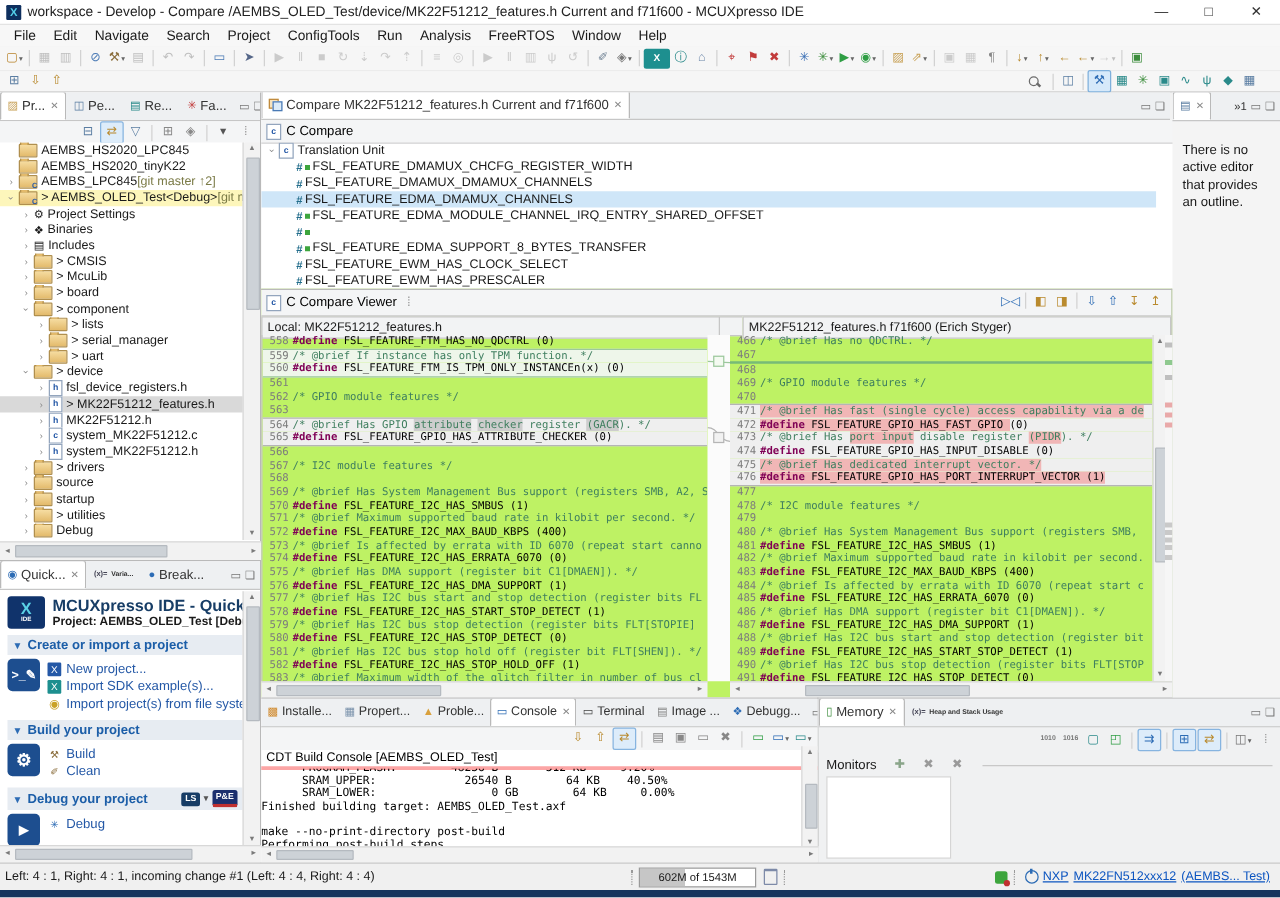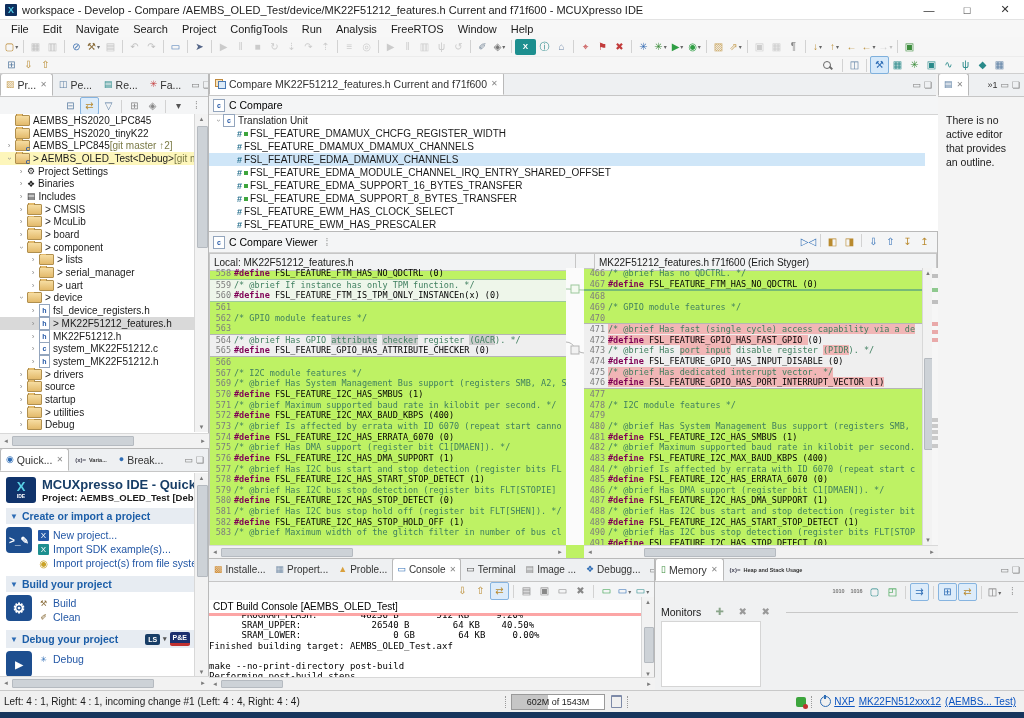--- a/index.html
+++ b/index.html
@@ -77,21 +77,21 @@
   .cm{color:#3f7f5f;}
   .m{background:#f1b6b6;}
   .gm{background:#cdcdcd;}
   .add{background:#eef6ea;}
   .add-top{border-top:1px solid #9cc89c;}
   .add-bot{border-bottom:1px solid #9cc89c;}
   .chg{background:#efefef;}
   .chg-top{border-top:1px solid #b5b5b5;}
   .chg-bot{border-bottom:1px solid #b5b5b5;}
   .pinkfull .ct span{background:#f1b6b6;}
-  .ins-after{border-bottom:2px solid #77bb77;}
+  .ins-after{border-bottom:2px solid #77bb77;flex-direction:column;}
   
   .vsb{background:#f2f2f2;border-left:1px solid #d8d8d8;position:absolute;}
   .hsb{background:#f2f2f2;border-top:1px solid #d8d8d8;position:absolute;}
   .sbarrow{position:absolute;color:#7a7a7a;font-size:6px;width:100%;text-align:center;}
   .sbthumb{position:absolute;background:#cdd2d7;border:1px solid #b5bac0;border-radius:1px;}
   .hthumb{top:2px;height:8px;}
   
   .conrow{display:block;font-family:"DejaVu Sans Mono",monospace;font-size:9px;line-height:10.2px;white-space:pre;color:#000;}
   
   .qs-title{font-size:13px;font-weight:bold;color:#173d66;white-space:nowrap;overflow:hidden;}
@@ -772,21 +772,20 @@
           <span>FSL_FEATURE_EDMA_DMAMUX_CHANNELS</span>
         </div>
         <div class="srow" style="padding-left:26px">
           <span class="hash">#</span>
           <span class="hashdot dot"></span>
           <span>FSL_FEATURE_EDMA_MODULE_CHANNEL_IRQ_ENTRY_SHARED_OFFSET</span>
         </div>
         <div class="srow" style="padding-left:26px">
           <span class="hash">#</span>
           <span class="hashdot dot"></span>
-          <span>FSL_FEATURE_EDMA_SUPPORT_16_BYTES_TRANSFER</span>
         </div>
         <div class="srow" style="padding-left:26px">
           <span class="hash">#</span>
           <span class="hashdot dot"></span>
           <span>FSL_FEATURE_EDMA_SUPPORT_8_BYTES_TRANSFER</span>
         </div>
         <div class="srow" style="padding-left:26px">
           <span class="hash">#</span>
           <span>FSL_FEATURE_EWM_HAS_CLOCK_SELECT</span>
         </div>
@@ -844,20 +843,21 @@
       <div class="crow"><span class="ln">558</span><span class="ct"><span class="kw">#define</span><span> FSL_FEATURE_FTM_HAS_NO_QDCTRL (0)</span></span></div>
       <div class="crow add add-top"><span class="ln">559</span><span class="ct"><span class="cm">/* @brief If instance has only TPM function. */</span></span></div>
       <div class="crow add add-bot"><span class="ln">560</span><span class="ct"><span class="kw">#define</span><span> FSL_FEATURE_FTM_IS_TPM_ONLY_INSTANCEn(x) (0)</span></span></div>
       <div class="crow"><span class="ln">561</span><span class="ct"><span></span></span></div>
       <div class="crow"><span class="ln">562</span><span class="ct"><span class="cm">/* GPIO module features */</span></span></div>
       <div class="crow"><span class="ln">563</span><span class="ct"><span></span></span></div>
       <div class="crow chg chg-top"><span class="ln">564</span><span class="ct"><span class="cm">/* @brief Has GPIO </span><span class="cm gm">attribute</span><span class="cm"> </span><span class="cm gm">checker</span><span class="cm"> register </span><span class="cm gm">(GACR</span><span class="cm">). */</span></span></div>
       <div class="crow chg chg-bot"><span class="ln">565</span><span class="ct"><span class="kw">#define</span><span> FSL_FEATURE_GPIO_HAS_ATTRIBUTE_CHECKER (0)</span></span></div>
       <div class="crow"><span class="ln">566</span><span class="ct"><span></span></span></div>
       <div class="crow"><span class="ln">567</span><span class="ct"><span class="cm">/* I2C module features */</span></span></div>
+      <div class="crow"><span class="ln">568</span><span class="ct"><span></span></span></div>
       <div class="crow"><span class="ln">569</span><span class="ct"><span class="cm">/* @brief Has System Management Bus support (registers SMB, A2, S</span></span></div>
       <div class="crow"><span class="ln">570</span><span class="ct"><span class="kw">#define</span><span> FSL_FEATURE_I2C_HAS_SMBUS (1)</span></span></div>
       <div class="crow"><span class="ln">571</span><span class="ct"><span class="cm">/* @brief Maximum supported baud rate in kilobit per second. */</span></span></div>
       <div class="crow"><span class="ln">572</span><span class="ct"><span class="kw">#define</span><span> FSL_FEATURE_I2C_MAX_BAUD_KBPS (400)</span></span></div>
       <div class="crow"><span class="ln">573</span><span class="ct"><span class="cm">/* @brief Is affected by errata with ID 6070 (repeat start canno</span></span></div>
       <div class="crow"><span class="ln">574</span><span class="ct"><span class="kw">#define</span><span> FSL_FEATURE_I2C_HAS_ERRATA_6070 (0)</span></span></div>
       <div class="crow"><span class="ln">575</span><span class="ct"><span class="cm">/* @brief Has DMA support (register bit C1[DMAEN]). */</span></span></div>
       <div class="crow"><span class="ln">576</span><span class="ct"><span class="kw">#define</span><span> FSL_FEATURE_I2C_HAS_DMA_SUPPORT (1)</span></span></div>
       <div class="crow"><span class="ln">577</span><span class="ct"><span class="cm">/* @brief Has I2C bus start and stop detection (register bits FL</span></span></div>
       <div class="crow"><span class="ln">578</span><span class="ct"><span class="kw">#define</span><span> FSL_FEATURE_I2C_HAS_START_STOP_DETECT (1)</span></span></div>

